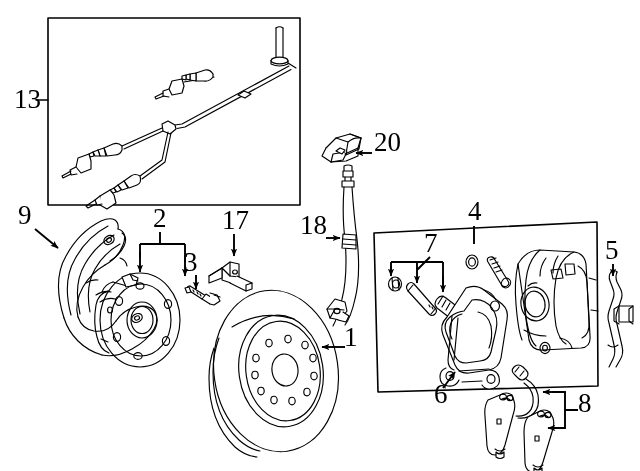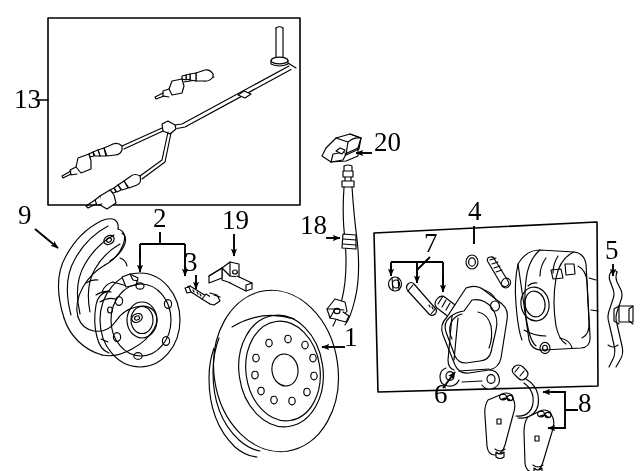--- a/index.html
+++ b/index.html
@@ -359,16 +359,16 @@
   <div class="callout" style="left:153px;top:205px">2</div>
   <div class="callout" style="left:184px;top:249px">3</div>
   <div class="callout" style="left:468px;top:198px">4</div>
   <div class="callout" style="left:605px;top:237px">5</div>
   <div class="callout" style="left:434px;top:381px">6</div>
   <div class="callout" style="left:424px;top:230px">7</div>
   <div class="callout" style="left:578px;top:390px">8</div>
   <div class="callout" style="left:18px;top:202px">9</div>
   <div class="callout" style="left:300px;top:212px">18</div>
   <div class="callout" style="left:374px;top:129px">20</div>
-  <div class="callout" style="left:222px;top:207px">19</div>
+  <div class="callout" style="left:222px;top:207px">17</div>
   <div class="callout" style="left:14px;top:86px">13</div>
 
 </div>
 
 </body></html>

